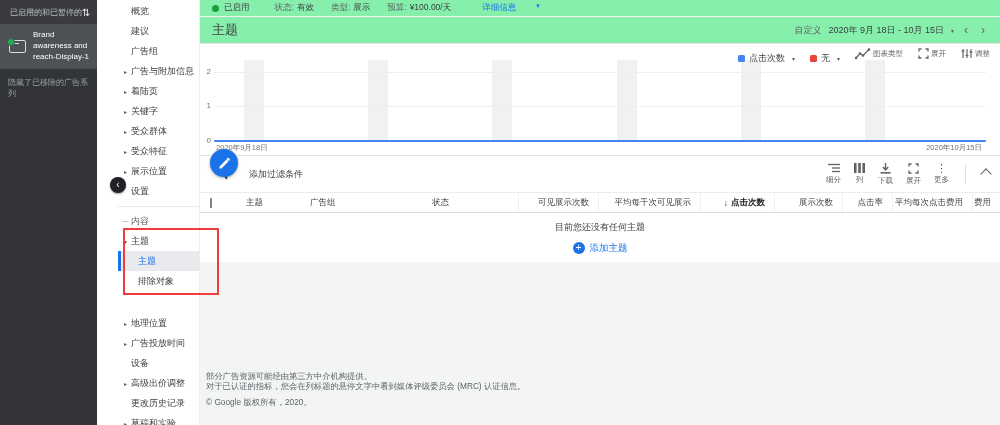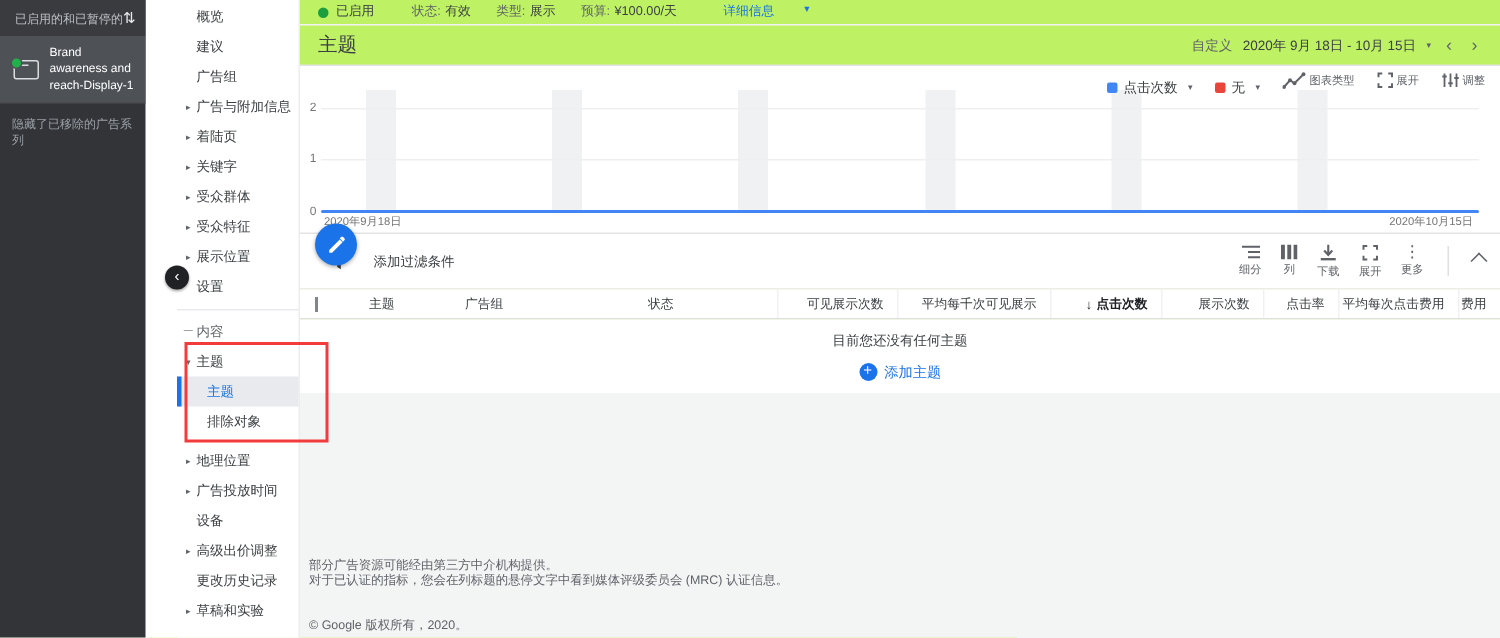--- a/index.html
+++ b/index.html
@@ -25,24 +25,24 @@
   
   .nav-col{position:absolute;left:118px;top:0;width:82px;height:425px;background:#fff;border-right:1px solid #ededed;box-sizing:border-box;padding-top:1px;z-index:4;}
   .nav-item{height:20px;display:flex;align-items:center;font-size:9px;color:#3c4043;padding-left:13px;position:relative;cursor:pointer;white-space:nowrap;}
   .nav-arrow{position:absolute;left:3px;width:9px;text-align:center;font-size:6px;color:#5f6368;}
   .nav-section{color:#5f6368;}
   .nav-sub{padding-left:20px;}
   .nav-selected{background:#e8eaed;color:#1a73e8;}
   .nav-selected::before{content:'';position:absolute;left:0;top:0;bottom:0;width:3px;background:#1a73e8;}
   .nav-divider{height:10px;position:relative;}
   .nav-divider::after{content:'';position:absolute;left:0;right:0;top:5px;border-top:1px solid #e8eaed;}
-  .nav-gap{margin-top:6px;}
+  .nav-gap{margin-top:22px;}
 
   
-  .content{position:absolute;left:200px;top:0;width:800px;height:425px;background:#bef264;}
+  .content{position:absolute;left:200px;top:0;width:800px;height:425px;background:#86efac;}
 
   .status-bar{height:17px;display:flex;align-items:center;padding-left:12px;font-size:8.5px;border-bottom:1px solid #f2f2f2;box-sizing:border-box;}
   .sb-dot{width:7px;height:7px;border-radius:50%;background:#1e9e3e;margin-right:5px;flex:none;}
   .sb-enabled{color:#3c4043;margin-right:25px;}
   .sb-pair{margin-right:17px;white-space:nowrap;}
   .sb-label{color:#5f6368;}
   .sb-value{color:#3c4043;margin-left:3px;}
   .sb-details{color:#1a73e8;margin-left:14px;display:flex;gap:20px;cursor:pointer;}
   .sb-details .caret{font-size:7px;}
 
@@ -95,21 +95,21 @@
   .sort-arrow{font-weight:bold;margin-right:3px;}
 
   .empty-rows{height:50px;border-bottom:1px solid #e3e3e3;display:flex;flex-direction:column;align-items:center;justify-content:center;gap:8px;background:#fff;box-sizing:border-box;}
   .empty-text{font-size:9px;color:#3c4043;}
   .add-row{display:flex;align-items:center;gap:5px;color:#1a73e8;font-size:9.5px;cursor:pointer;}
   .plus-circle{width:12px;height:12px;border-radius:50%;background:#1a73e8;color:#fff;font-size:10px;line-height:12px;text-align:center;flex:none;}
 
   .gray-below{position:absolute;left:0;top:262px;width:800px;height:163px;background:#f3f4f4;}
   .footer{position:absolute;left:6px;top:110px;font-size:8.3px;color:#5f6368;line-height:1.2;}
   .f-link{color:#1a73e8;cursor:pointer;}
-  .copyright{margin-top:20px;color:#5f6368;}
+  .copyright{margin-top:6px;color:#5f6368;}
 
   .annotation-red{position:absolute;left:123px;top:228px;width:96px;height:67px;border:2px solid #f23b3b;box-sizing:border-box;z-index:40;pointer-events:none;}
 </style>
 </head>
 <body>
 
 <div id="app">
 
   <aside class="dark-sidebar">
     <div class="ds-header">

